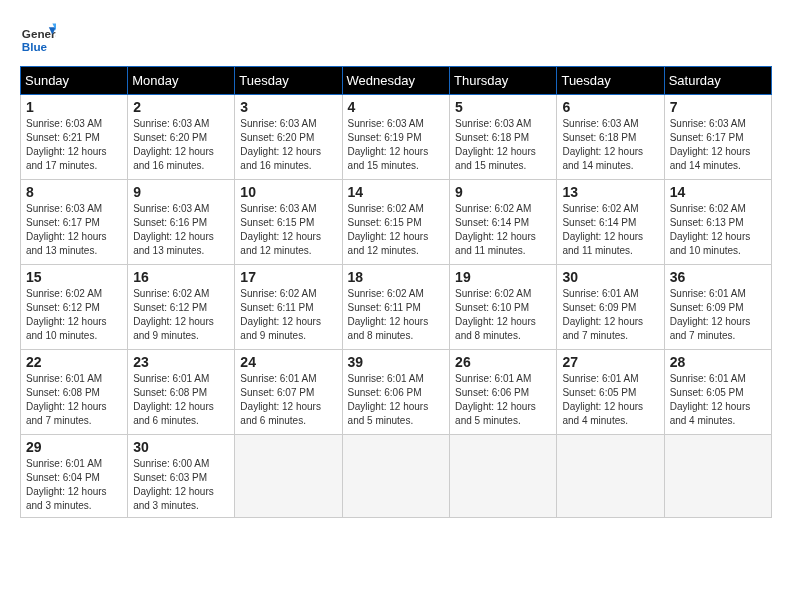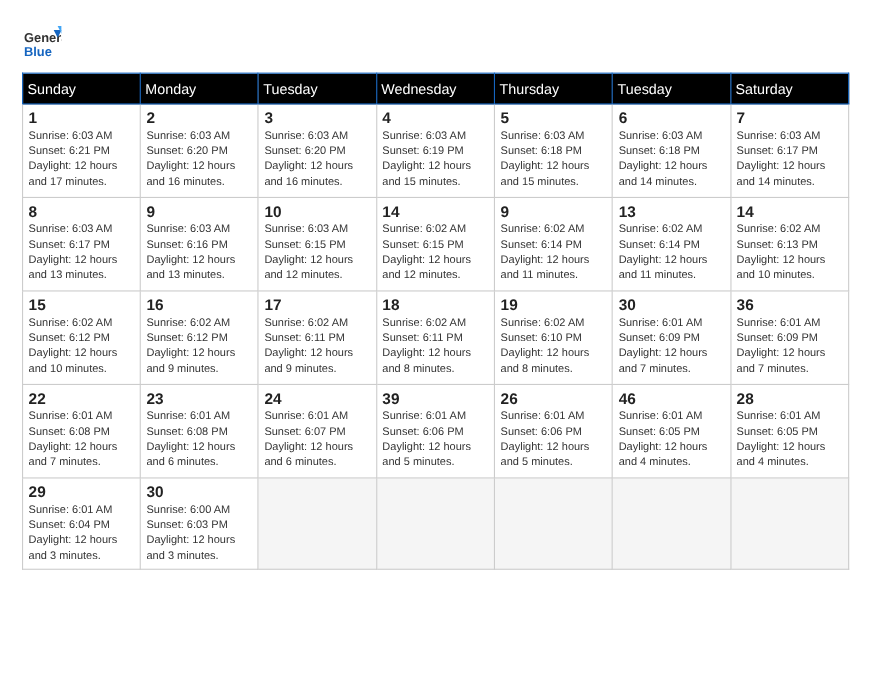--- a/index.html
+++ b/index.html
@@ -321,21 +321,21 @@
       </td>
         <td>
         <span class="day-num">26</span>
         <div class="day-info">
           Sunrise: 6:01 AM<br>
           Sunset: 6:06 PM<br>
           Daylight: 12 hours and 5 minutes.
         </div>
       </td>
         <td>
-        <span class="day-num">46</span>
+        <span class="day-num">27</span>
         <div class="day-info">
           Sunrise: 6:01 AM<br>
           Sunset: 6:05 PM<br>
           Daylight: 12 hours and 4 minutes.
         </div>
       </td>
         <td>
         <span class="day-num">28</span>
         <div class="day-info">
           Sunrise: 6:01 AM<br>

